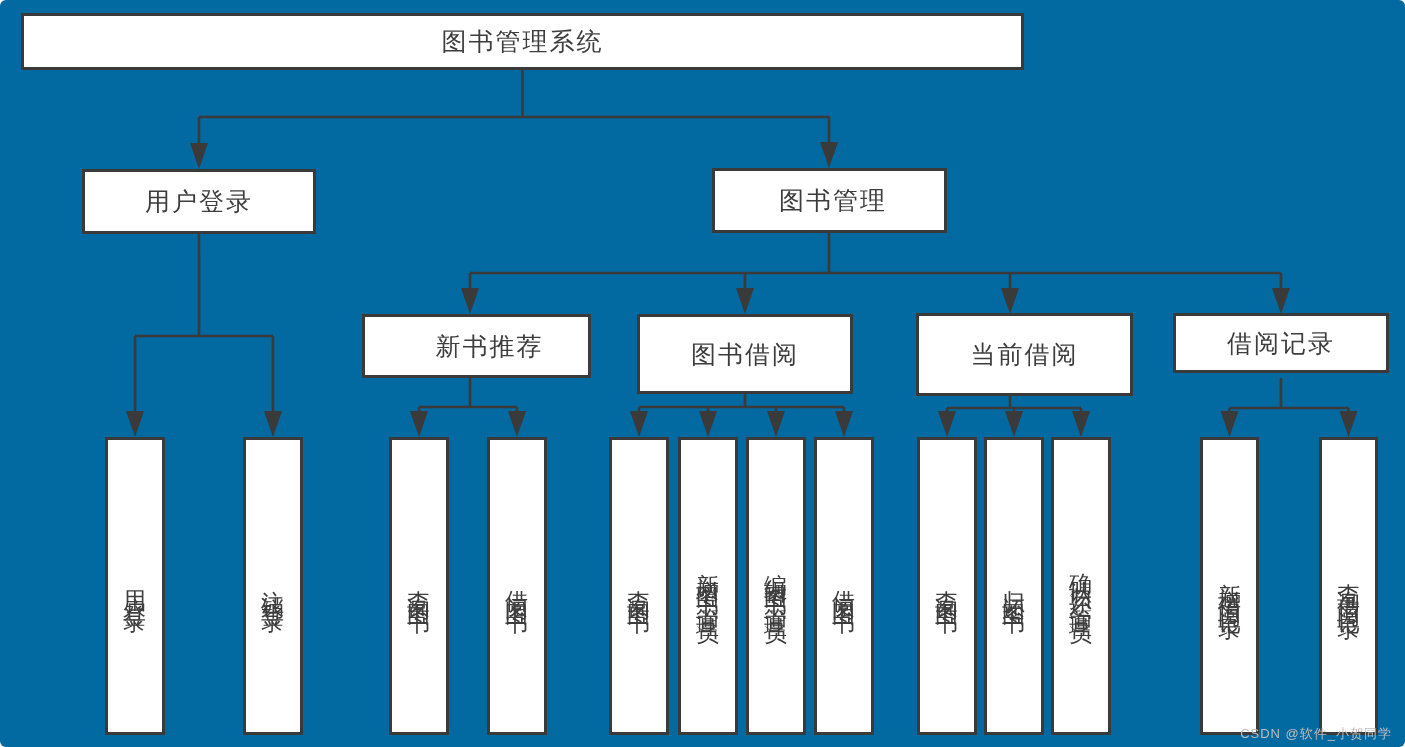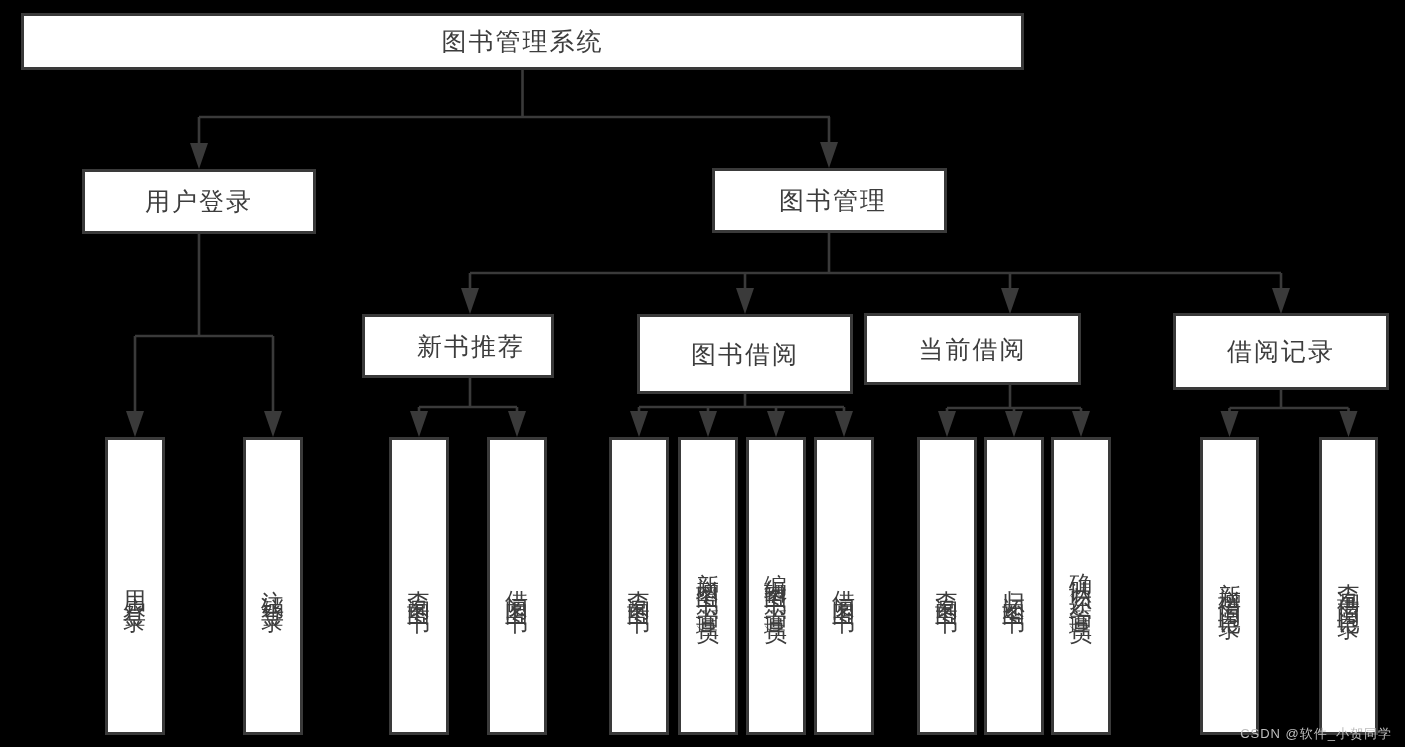--- a/index.html
+++ b/index.html
@@ -26,21 +26,21 @@
     color:var(--text);font-size:23px;letter-spacing:7px;
   }
   .watermark{
     position:absolute;right:13px;bottom:4px;
     color:var(--wm);font-size:13px;letter-spacing:1px;white-space:nowrap;
   }
 </style>
 </head>
 <body>
 
-<div class="stage" style="--line: #3a3a3a; --text: #3d3d3d; --wm: #bdbdbd; background: #000000;">
+<div class="stage" style="--line: #3a3a3a; --text: #3d3d3d; --wm: #bdbdbd; background: #0369a1; border-radius: 6px;">
 
   <svg class="connector-layer" viewBox="0 0 1405 747" xmlns="http://www.w3.org/2000/svg">
 
     <g>
       <path d="M522.5 69 L522.5 117 M199 117 L830 117 M199 117 L199 146 M829 117 L829 145"></path>
       <polygon points="190,143 208,143 199,169"></polygon>
       <polygon points="820,142 838,142 829,168"></polygon>
     </g>
 
     <g>
@@ -83,24 +83,24 @@
       <polygon points="1220.5,411 1238.5,411 1229.5,437"></polygon>
       <polygon points="1339.5,411 1357.5,411 1348.5,437"></polygon>
     </g>
   </svg>
 
   <div class="box" style="left:21px;top:13px;width:1003px;height:57px;">图书管理系统</div>
 
   <div class="box" style="left:82px;top:169px;width:234px;height:65px;">用户登录</div>
   <div class="box" style="left:712px;top:168px;width:235px;height:65px;padding-left:7px;">图书管理</div>
 
-  <div class="box" style="left:362px;top:314px;width:192px;height:64px;padding-left:26px;">新书推荐</div>
+  <div class="box" style="left:362px;top:314px;width:229px;height:64px;padding-left:26px;">新书推荐</div>
   <div class="box" style="left:637px;top:314px;width:216px;height:80px;">图书借阅</div>
-  <div class="box" style="left:864px;top:313px;width:217px;height:72px;">当前借阅</div>
-  <div class="box" style="left:1173px;top:313px;width:216px;height:77px;">借阅记录</div>
+  <div class="box" style="left:916px;top:313px;width:217px;height:83px;">当前借阅</div>
+  <div class="box" style="left:1173px;top:313px;width:216px;height:60px;">借阅记录</div>
 
   <div class="leaf" style="left:105px;top:437px;width:60px;height:298px;">用户登录</div>
   <div class="leaf" style="left:243px;top:437px;width:60px;height:298px;">注销登录</div>
 
   <div class="leaf" style="left:389px;top:437px;width:60px;height:298px;">查询图书</div>
   <div class="leaf" style="left:487px;top:437px;width:60px;height:298px;">借阅图书</div>
 
   <div class="leaf" style="left:609px;top:437px;width:60px;height:298px;">查询图书</div>
   <div class="leaf" style="left:678px;top:437px;width:60px;height:298px;">新增图书（管理员）</div>
   <div class="leaf" style="left:746px;top:437px;width:60px;height:298px;">编辑图书（管理员）</div>

